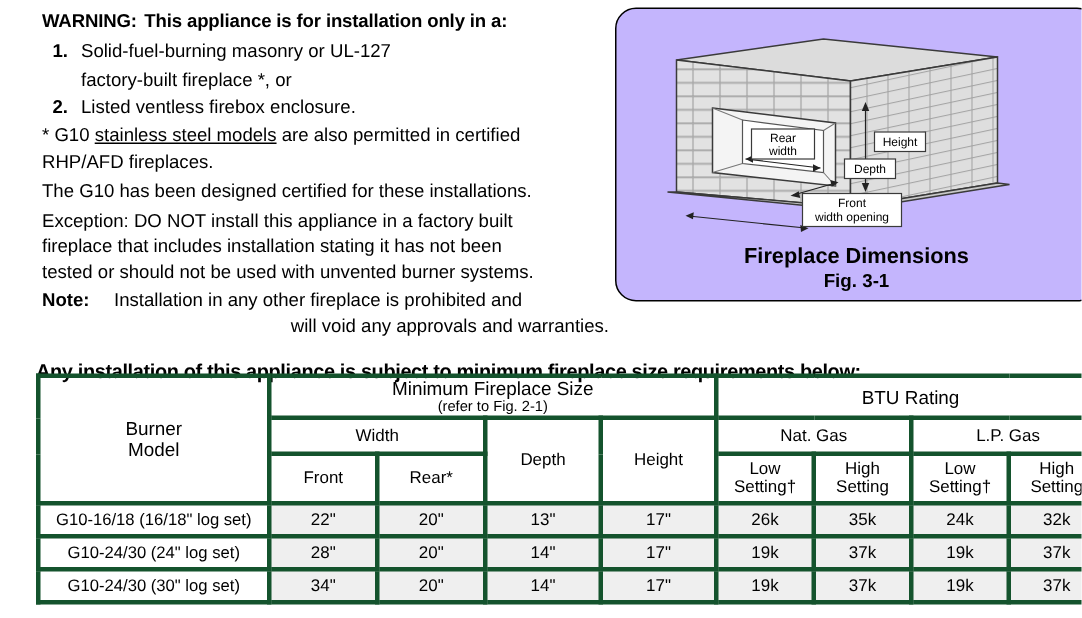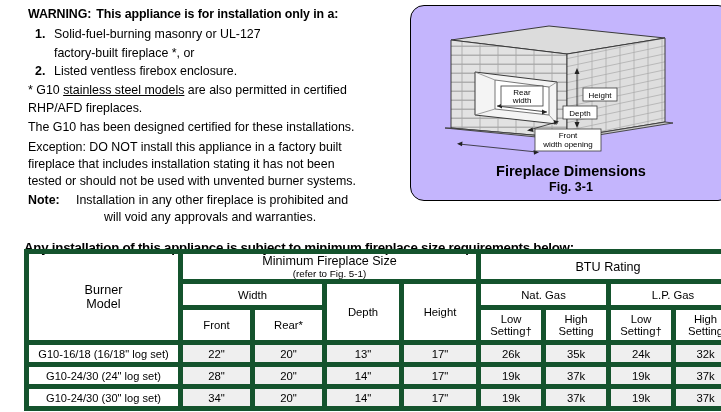--- a/index.html
+++ b/index.html
@@ -73,20 +73,21 @@
   }
   .note-row .nlabel {
     position: absolute;
     left: 0;
     top: 0;
     font-weight: bold;
   }
   .note-row .cont {
     display: block;
     padding-left: 28px;
+    text-align: right;
   }
 
   
   .figbox {
     position: absolute;
     left: 390px;
     top: 5px;
     width: 322px;
     height: 196px;
     border: 1.6px solid #000;
@@ -129,21 +130,21 @@
   table.spec {
     position: absolute;
     left: 4px;
     top: 249px;
     width: 713px;
     border-collapse: collapse;
     font-size: 11.3px;
     table-layout: fixed;
   }
   table.spec th, table.spec td {
-    border: 5px solid #14532d;
+    border: 3px solid #14532d;
     text-align: center;
     vertical-align: middle;
     padding: 0;
   }
   table.spec th {
     font-weight: normal;
   }
   .hdr-big { font-size: 12.6px; }
   .hdr-sub { font-size: 9.8px; }
   .cell-model {
@@ -283,21 +284,21 @@
       <col style="width:64px">
     </colgroup>
     <thead>
       <tr>
         <th rowspan="3" class="h-burner hdr-big">
           <div>Burner</div>
           <div>Model</div>
         </th>
         <th colspan="4" class="h-width">
           <div class="hdr-big">Minimum Fireplace Size</div>
-          <div class="hdr-sub">(refer to Fig. 5-1)</div>
+          <div class="hdr-sub">(refer to Fig. 2-1)</div>
         </th>
         <th colspan="4" class="hdr-big">BTU Rating</th>
       </tr>
       <tr>
         <th colspan="2" class="h-width">Width</th>
         <th rowspan="2">Depth</th>
         <th rowspan="2">Height</th>
         <th colspan="2">Nat. Gas</th>
         <th colspan="2">L.P. Gas</th>
       </tr>

